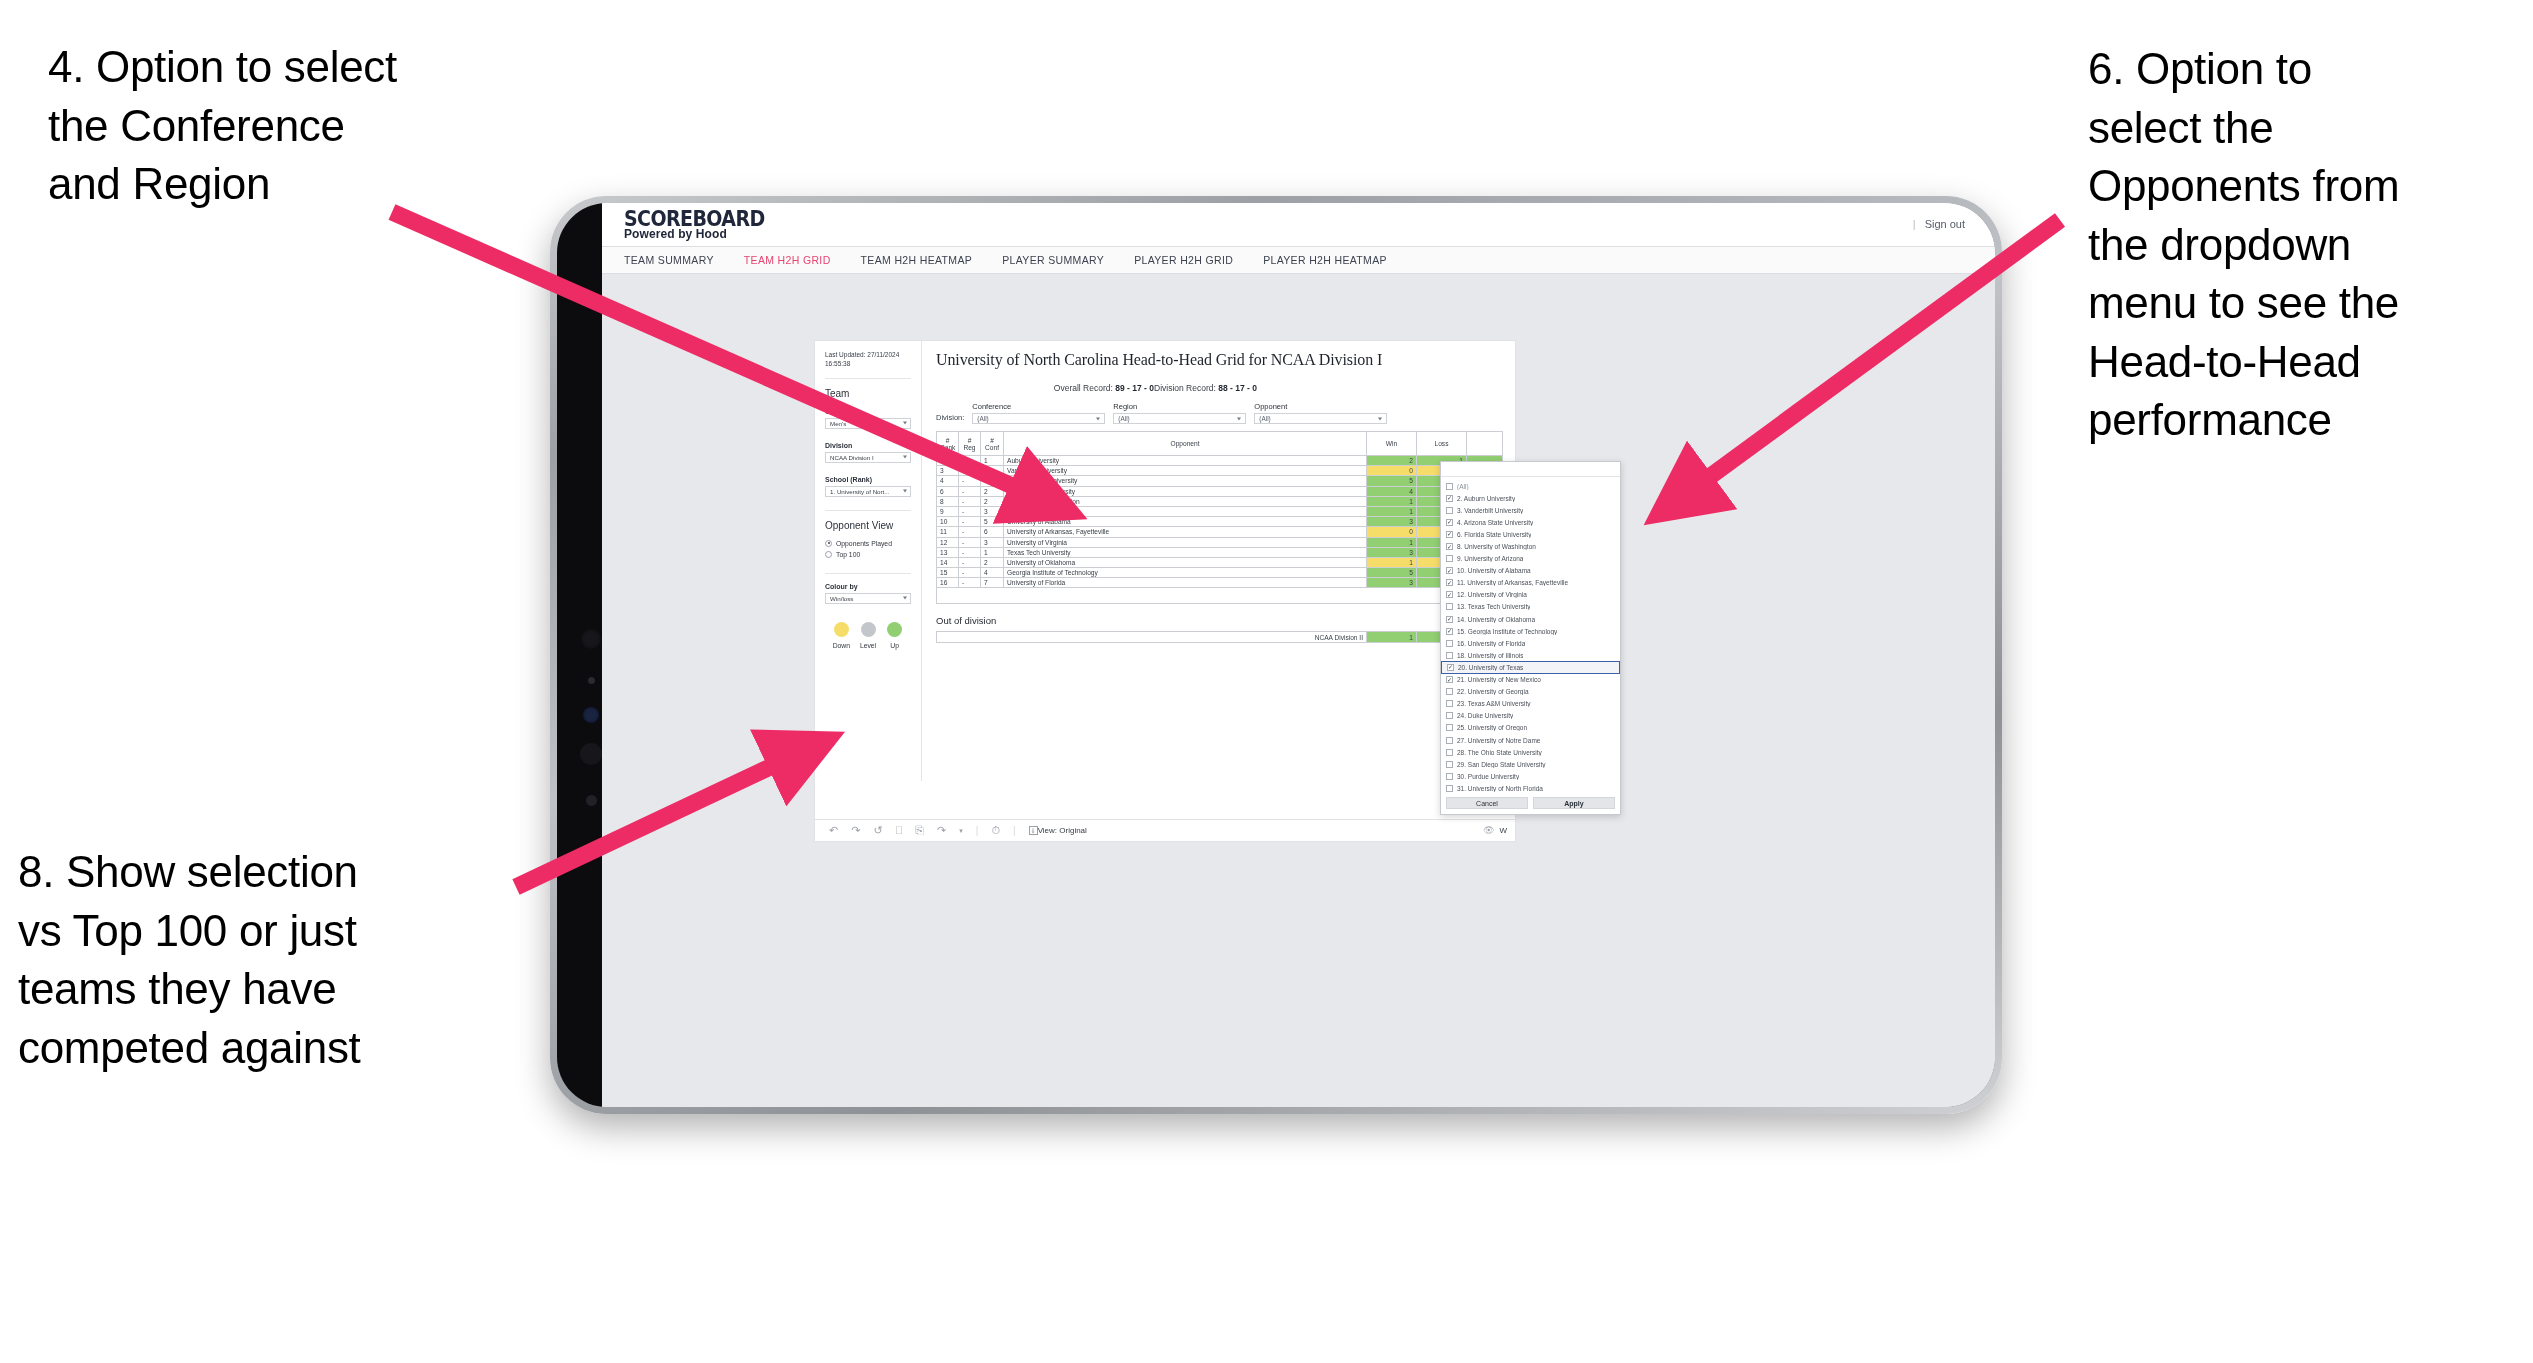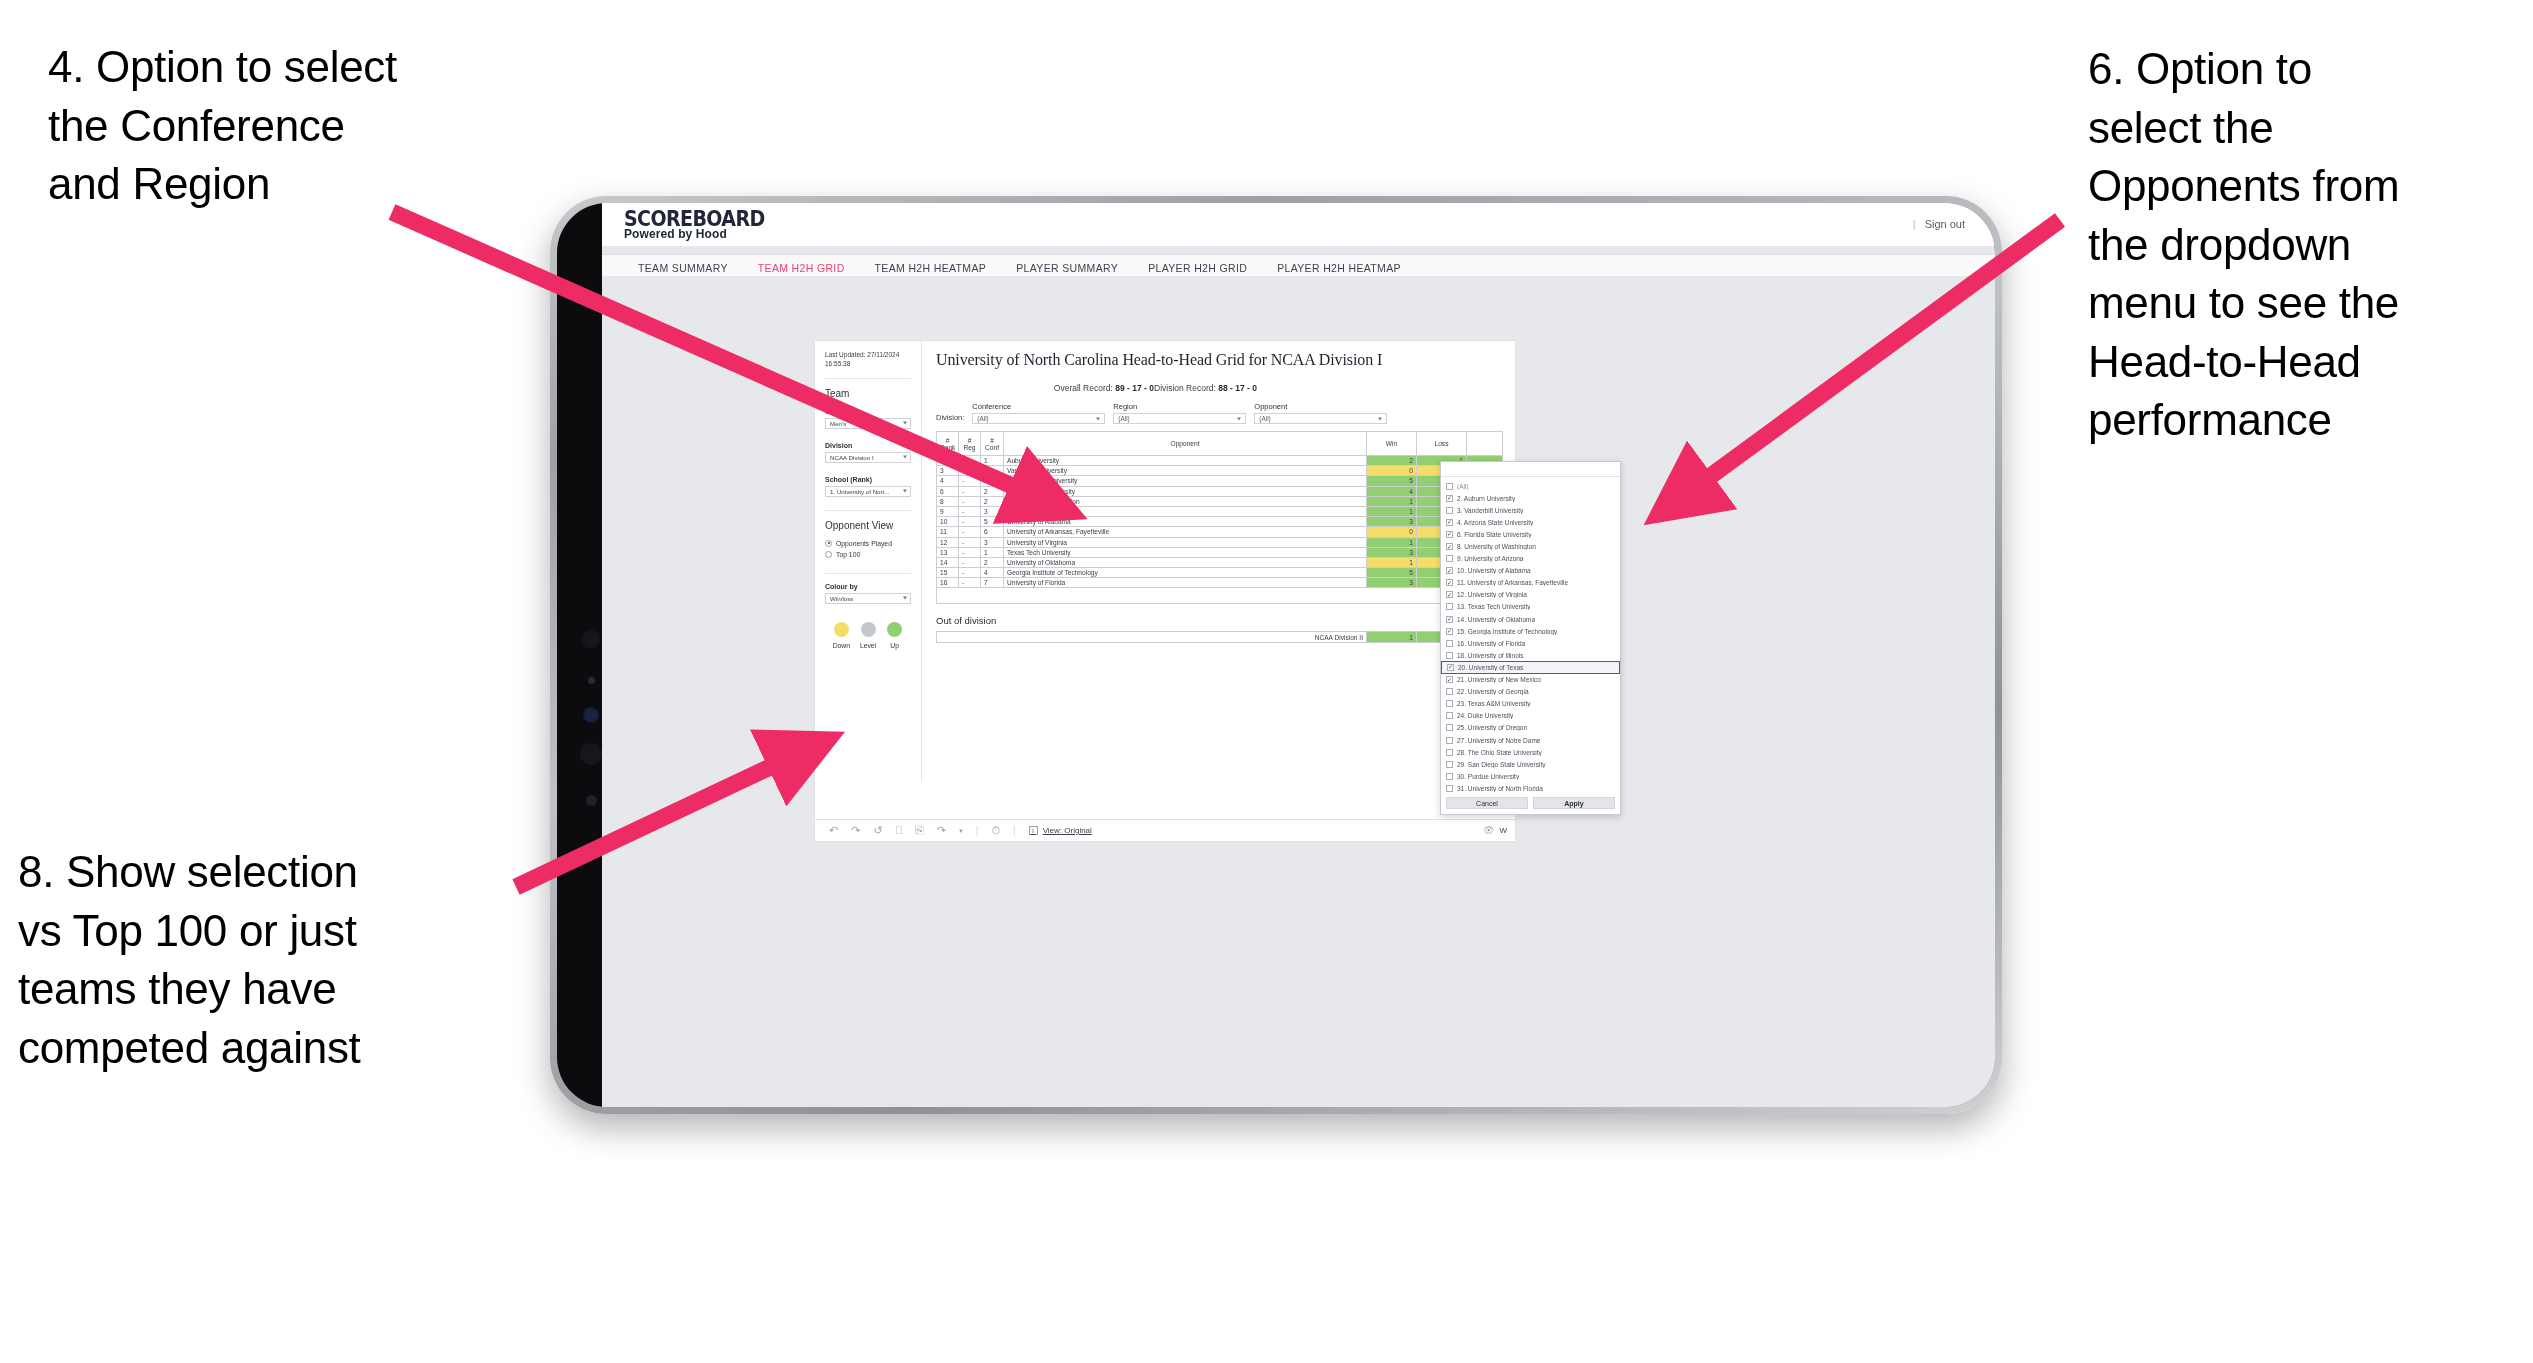--- a/index.html
+++ b/index.html
@@ -64,21 +64,21 @@
   .topnav-item.active::after {
     content:""; position:absolute; left:10px; right:10px; bottom:0; height:2.5px; background:#b02a37;
   }
   #signout-wrap { margin-left:auto; padding-right:44px; display:flex; align-items:center; gap:9px;
     font-size:11px; color:#555b66; }
   .vbar { color:#b9bcc2; }
 
   
   #subnav {
     height:28px; background:#fafafa; border-top:1px solid #dcdee2; border-bottom:1px solid #dcdee2;
-    display:flex; align-items:center; padding-left:36px;margin-top:8px;
+    display:flex; align-items:center; padding-left:22px;
   }
   .subnav-item { font-size:10.5px; color:#3c4250; letter-spacing:.35px; margin-right:30px; cursor:pointer; }
   .subnav-item.active { color:#e8436f; }
 
   
   #canvas { position:absolute; left:0; top:74px; width:1407px; height:846px; background:#e6e8eb; }
   #viz {
     position:absolute; left:213px; top:65px; width:700px; height:500px;
     background:#fff; box-shadow:0 0 0 1px #e0e2e6;
   }
@@ -146,21 +146,21 @@
   #ood-table td { border:1px solid #cbced3; font-size:6.6px; color:#3a4048; height:11px; padding:0 3px; }
   #ood-name { text-align:right; }
 
   
   #toolbar {
     position:absolute; left:0; bottom:0; width:100%; height:22px; background:#fff;
     border-top:1px solid #e0e2e6; display:flex; align-items:center; padding-left:14px; gap:13px;
   }
   .tb-ico { color:#9aa0a8; font-size:11px; line-height:1; cursor:pointer; }
   .tb-sep { color:#d7d9dd; font-size:10px; }
-  #tb-view { display:flex; align-items:flex-end; gap:5px; font-size:8px; color:#3a4048; cursor:pointer;text-decoration:underline;}
+  #tb-view { display:flex; align-items:flex-end; font-size:8px; color:#3a4048; cursor:pointer;}
   #tb-viewbox { width:9px;height:9px;border:1px solid #9aa0a8; display:flex;align-items:center;justify-content:center;
                 font-size:6px;color:#6b7078; }
   #tb-right { margin-left:auto; display:flex; align-items:center; gap:5px; padding-right:8px;
               font-size:8px; color:#3a4048; }
 
   
   #oppdrop {
     position:absolute; left:625px; top:120px; width:181px; background:#fff;
     border:1px solid #c6c9ce; box-shadow:0 2px 7px rgba(0,0,0,.17); z-index:30;
   }

